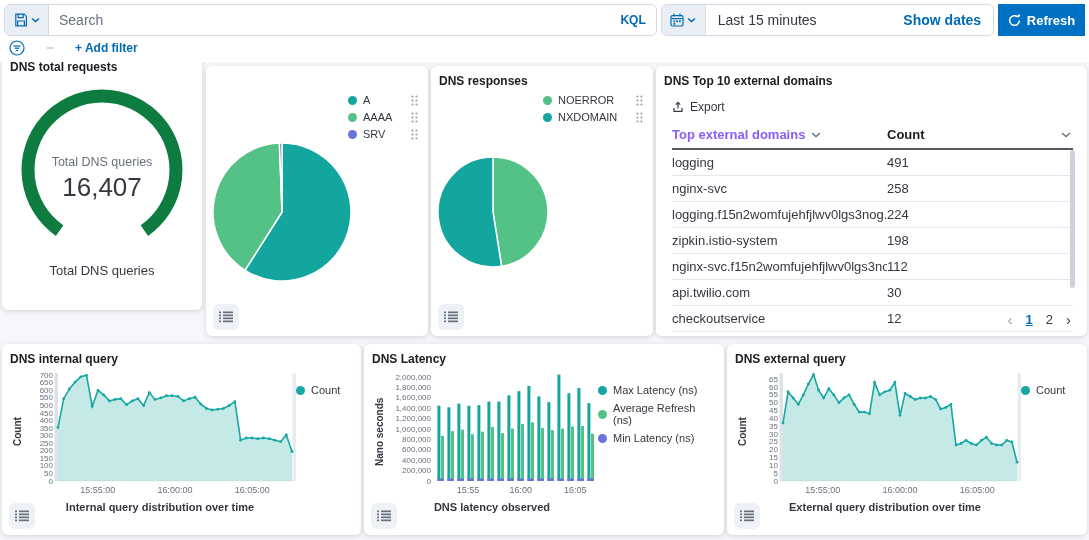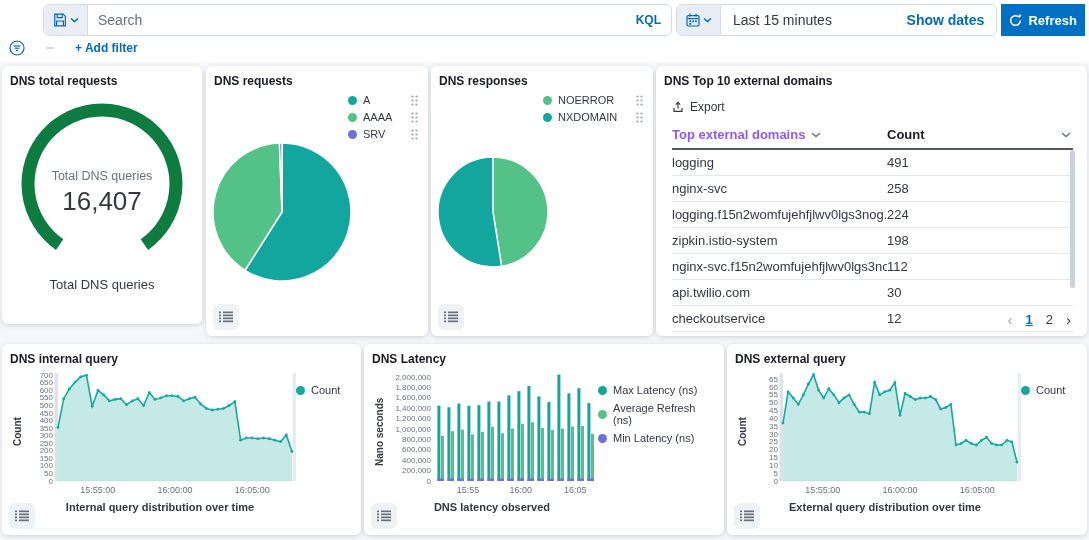--- a/index.html
+++ b/index.html
@@ -1,39 +1,39 @@
 <!DOCTYPE html>
 <html><head>
 <meta charset="utf-8">
 <style>
   * { margin:0; padding:0; box-sizing:border-box; }
   html,body { width:1089px; height:540px; }
   body { font-family:"Liberation Sans", sans-serif; background:#F5F7FA; position:relative; overflow:hidden; }
 
   
   .topbar { position:absolute; top:0; left:0; width:1089px; height:62px; background:#FFFFFF; z-index:2; }
-  .search-row { position:absolute; top:4px; left:4px; right:4px; height:32px; display:flex; gap:4px;margin-left:39px; }
+  .search-row { position:absolute; top:4px; left:4px; right:4px; height:32px; display:flex; gap:4px; }
   .input-group { display:flex; align-items:stretch; height:32px; border:1px solid #D3DAE6; border-radius:6px; background:#fff; overflow:hidden; }
   .search-group { width:654px; }
   .date-group { width:334px; }
   .accessory { width:44px; background:#E9EDF4; border-right:1px solid #D3DAE6; display:flex; align-items:center; justify-content:center; gap:3px; cursor:pointer; }
   .search-input { flex:1; border:none; outline:none; font-size:14px; color:#343741; padding:0 10px; font-family:"Liberation Sans",sans-serif; }
   .search-input::placeholder { color:#69707D; }
   .kql { display:flex; align-items:center; padding:0 10px; font-size:12px; font-weight:700; color:#006BB4; cursor:pointer; }
   .time-text { flex:1; display:flex; align-items:center; padding:0 12px; font-size:14px; color:#343741; cursor:pointer; }
   .show-dates { display:flex; align-items:center; padding:0 12px; font-size:14px; font-weight:600; color:#006BB4; cursor:pointer; }
   .refresh-btn { width:87px; height:32px; background:#0071C2; border:none; border-radius:0; color:#fff; font-size:13px; font-weight:700; display:flex; align-items:center; justify-content:center; gap:6px; cursor:pointer; font-family:"Liberation Sans",sans-serif; }
   .filter-row { position:absolute; top:38px; left:9px; height:20px; display:flex; align-items:center; gap:21px; }
   .filter-dash { width:8px; height:2px; background:#D3DAE6; border-radius:1px; }
   .add-filter { font-size:12px; font-weight:600; color:#006BB4; cursor:pointer; }
 
   
   .panel { position:absolute; background:#fff; border-radius:6px; box-shadow:0 1px 4px rgba(0,0,0,0.10), 0 2px 8px rgba(0,0,0,0.05); padding:8px; }
   .panel-title { font-size:12px; font-weight:700; color:#1A1C21; line-height:14px; }
-  #p-gauge    { left:2px;   top:66px;  width:200px; height:258px; }
+  #p-gauge    { left:2px;   top:52px;  width:200px; height:258px; }
   #p-reqpie   { left:206px; top:66px;  width:222px; height:270px; }
   #p-resppie  { left:431px; top:66px;  width:222px; height:270px; }
   #p-table    { left:656px; top:66px;  width:431px; height:270px; }
   #p-internal { left:2px;   top:344px; width:359px; height:191px; }
   #p-latency  { left:364px; top:344px; width:360px; height:191px; }
   #p-external { left:727px; top:344px; width:360px; height:191px; }
 
   
   .gauge-wrap { display:flex; justify-content:center; margin-top:4px; }
   .gauge-bottom-label { position:absolute; bottom:32px; left:0; right:0; text-align:center; font-size:13px; color:#343741; }
@@ -139,21 +139,20 @@
       <div id="gauge-mount"><svg width="184" height="168">
     <path d="M 49.6 152.6 A 74 74 0 1 1 134.4 152.6" fill="none" stroke="#0E7C40" stroke-width="13"></path>
     <text x="92" y="88" text-anchor="middle" class="g-label">Total DNS queries</text>
     <text x="92" y="118" text-anchor="middle" class="g-value">16,407</text>
   </svg></div>
     </div>
   <div class="gauge-bottom-label">Total DNS queries</div>
 </div>
 
 <div class="panel" id="p-reqpie">
-  <div class="panel-title">DNS requests</div>
   <div class="pie-legend" id="reqpie-legend" style="width:70px">
       <div class="legend-row">
         <span class="legend-dot" style="background:#12A69F"></span>
       <span class="legend-label">A</span>
       <span class="legend-menu">
           <svg width="7" height="11" viewBox="0 0 7 11">
             <g fill="#98A2B3">
               <circle cx="1.5" cy="1.5" r="1.1"></circle>
               <circle cx="5.5" cy="1.5" r="1.1"></circle>
               <circle cx="1.5" cy="5.5" r="1.1"></circle>

